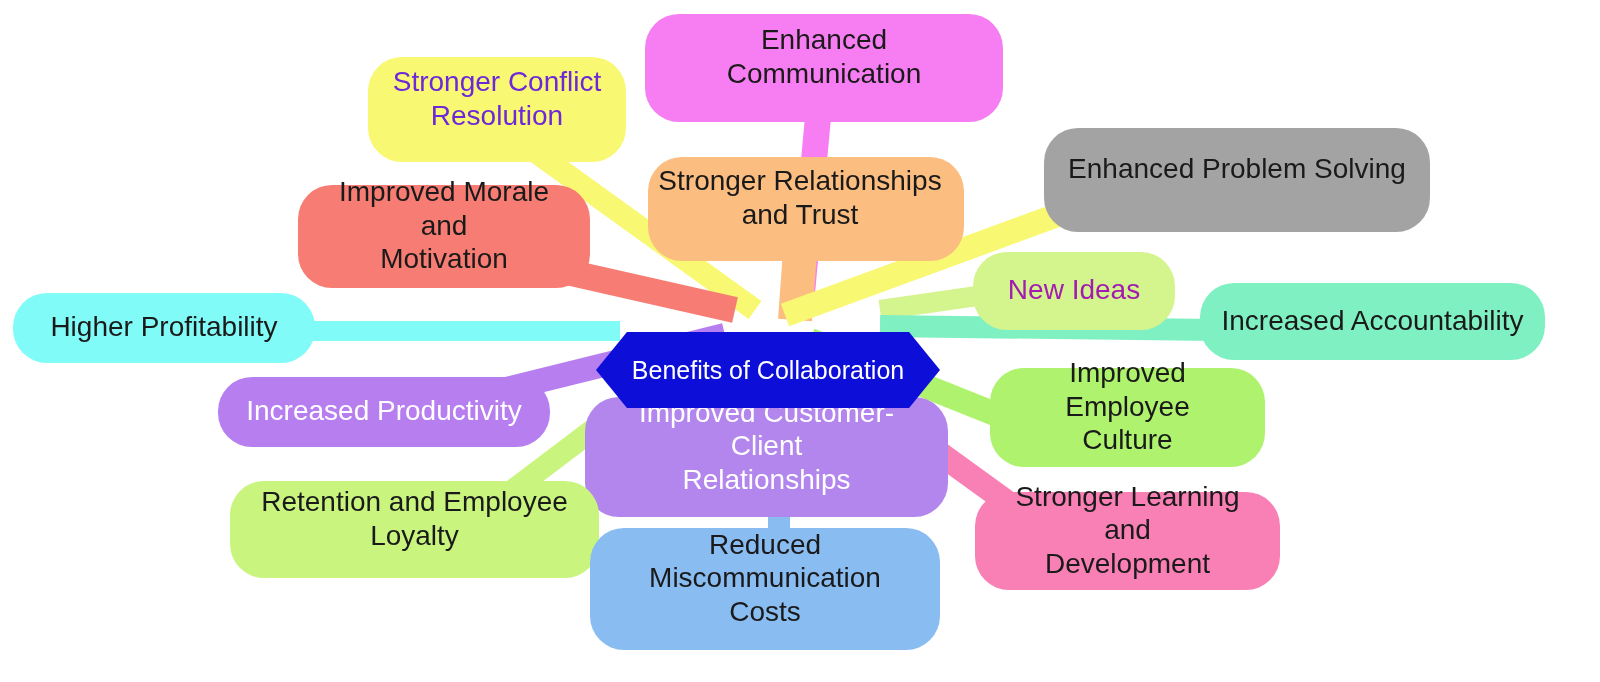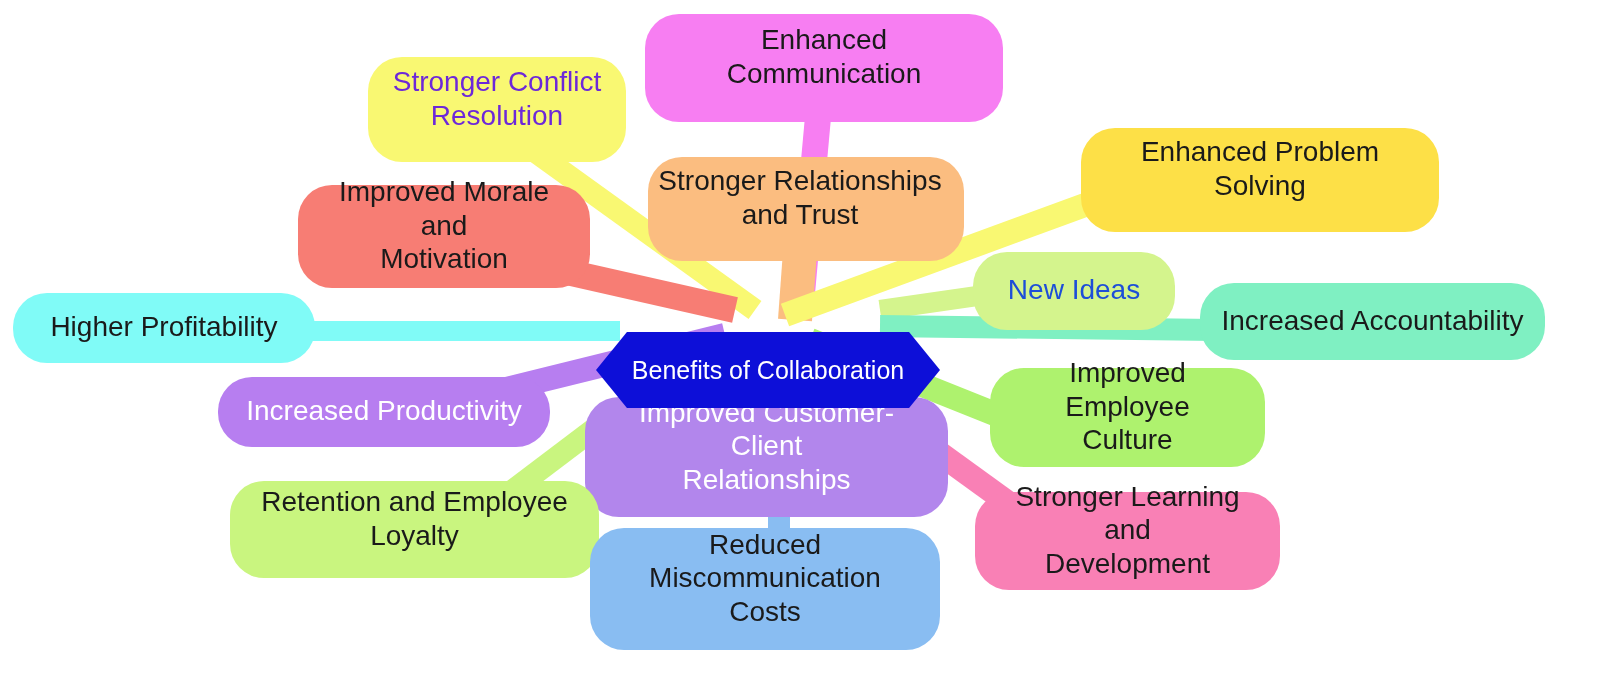--- a/index.html
+++ b/index.html
@@ -58,24 +58,24 @@
       <line x1="705" y1="345" x2="500" y2="500" stroke="#c9f57f" stroke-width="22"></line>
       <line x1="790" y1="345" x2="1015" y2="508" stroke="#f980b5" stroke-width="24"></line>
       <line x1="779" y1="340" x2="779" y2="548" stroke="#89bdf2" stroke-width="22"></line>
     </svg>
   <div id="node-layer">
       <div class="mm-node tall" style="left: 645px; top: 14px; width: 358px; height: 108px; background: rgb(247, 126, 242); color: rgb(26, 26, 26);"><span>Enhanced Communication</span></div>
       <div class="mm-node tall" style="left: 368px; top: 57px; width: 258px; height: 105px; background: rgb(249, 248, 114); color: #6d28d9;"><span>Stronger Conflict
 Resolution</span></div>
       <div class="mm-node tall" style="left: 648px; top: 157px; width: 316px; height: 104px; background: rgb(251, 189, 128); color: rgb(26, 26, 26); padding-left: 8px;"><span>Stronger Relationships
 and Trust</span></div>
-      <div class="mm-node tall" style="left: 1081px; top: 128px; width: 358px; height: 104px; background: #fde047; color: rgb(26, 26, 26);"><span>Enhanced Problem Solving</span></div>
+      <div class="mm-node tall" style="left: 1044px; top: 128px; width: 386px; height: 104px; background: #a3a3a3; color: rgb(26, 26, 26);"><span>Enhanced Problem Solving</span></div>
       <div class="mm-node tall" style="left: 298px; top: 185px; width: 292px; height: 103px; background: rgb(247, 125, 116); color: rgb(26, 26, 26);"><span>Improved Morale and
 Motivation</span></div>
-      <div class="mm-node" style="left: 973px; top: 252px; width: 202px; height: 78px; background: rgb(212, 244, 141); color: #1d4ed8; text-align: center;"><span>New Ideas</span></div>
+      <div class="mm-node" style="left: 973px; top: 252px; width: 202px; height: 78px; background: rgb(212, 244, 141); color: #a21caf; text-align: center;"><span>New Ideas</span></div>
       <div class="mm-node" style="left: 1200px; top: 283px; width: 345px; height: 77px; background: rgb(127, 240, 194); color: rgb(26, 26, 26);"><span>Increased Accountability</span></div>
       <div class="mm-node" style="left: 13px; top: 293px; width: 302px; height: 70px; background: rgb(128, 251, 247); color: rgb(26, 26, 26);"><span>Higher Profitability</span></div>
       <div class="mm-node" style="left: 218px; top: 377px; width: 332px; height: 70px; background: rgb(183, 126, 240); color: rgb(255, 255, 255);"><span>Increased Productivity</span></div>
       <div class="mm-node tall" style="left: 585px; top: 397px; width: 363px; height: 120px; background: rgb(178, 134, 236); color: rgb(255, 255, 255);"><span>Improved Customer-Client
 Relationships</span></div>
       <div class="mm-node tall" style="left: 990px; top: 368px; width: 275px; height: 99px; background: rgb(174, 242, 110); color: rgb(26, 26, 26);"><span>Improved Employee
 Culture</span></div>
       <div class="mm-node tall" style="left: 230px; top: 481px; width: 369px; height: 97px; background: rgb(201, 245, 127); color: rgb(26, 26, 26);"><span>Retention and Employee
 Loyalty</span></div>
       <div class="mm-node tall" style="left: 975px; top: 492px; width: 305px; height: 98px; background: rgb(249, 128, 181); color: rgb(26, 26, 26);"><span>Stronger Learning and

